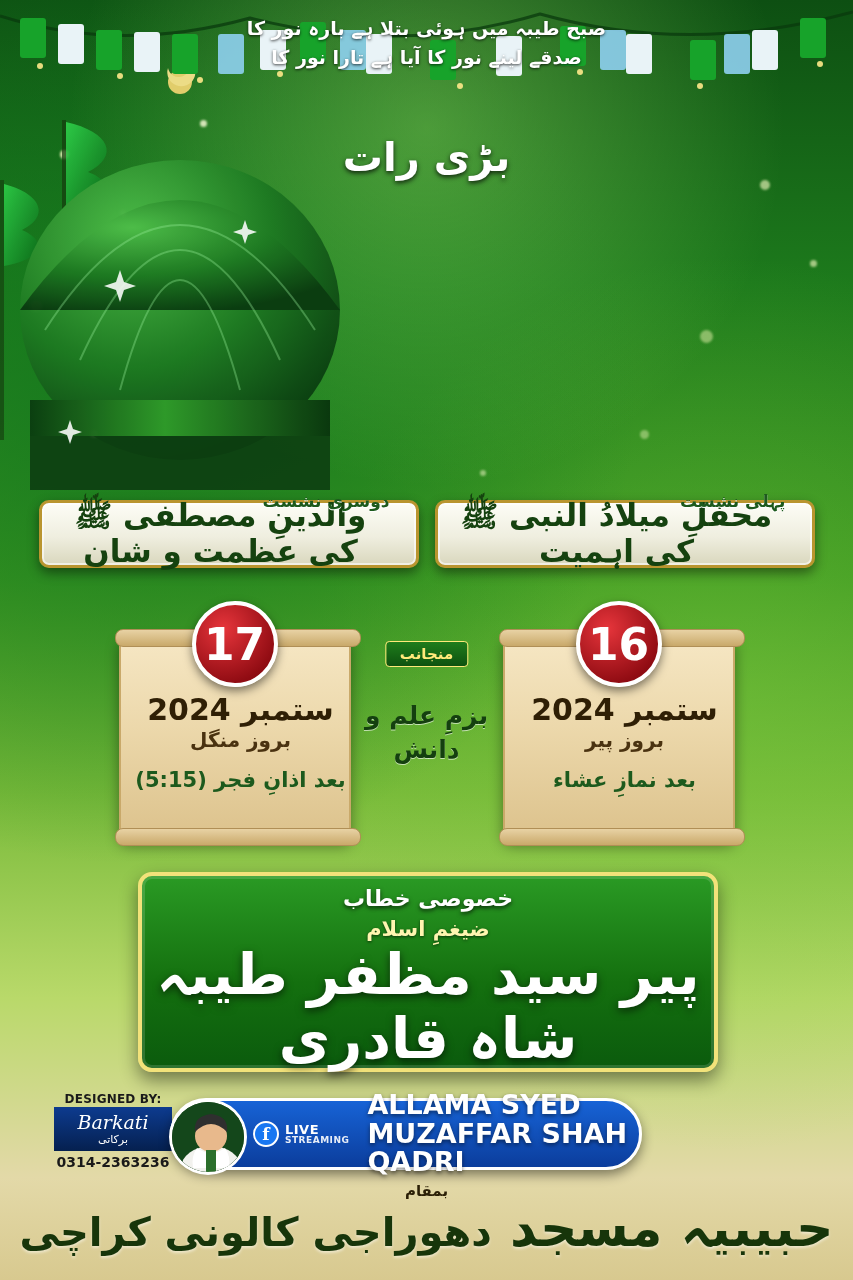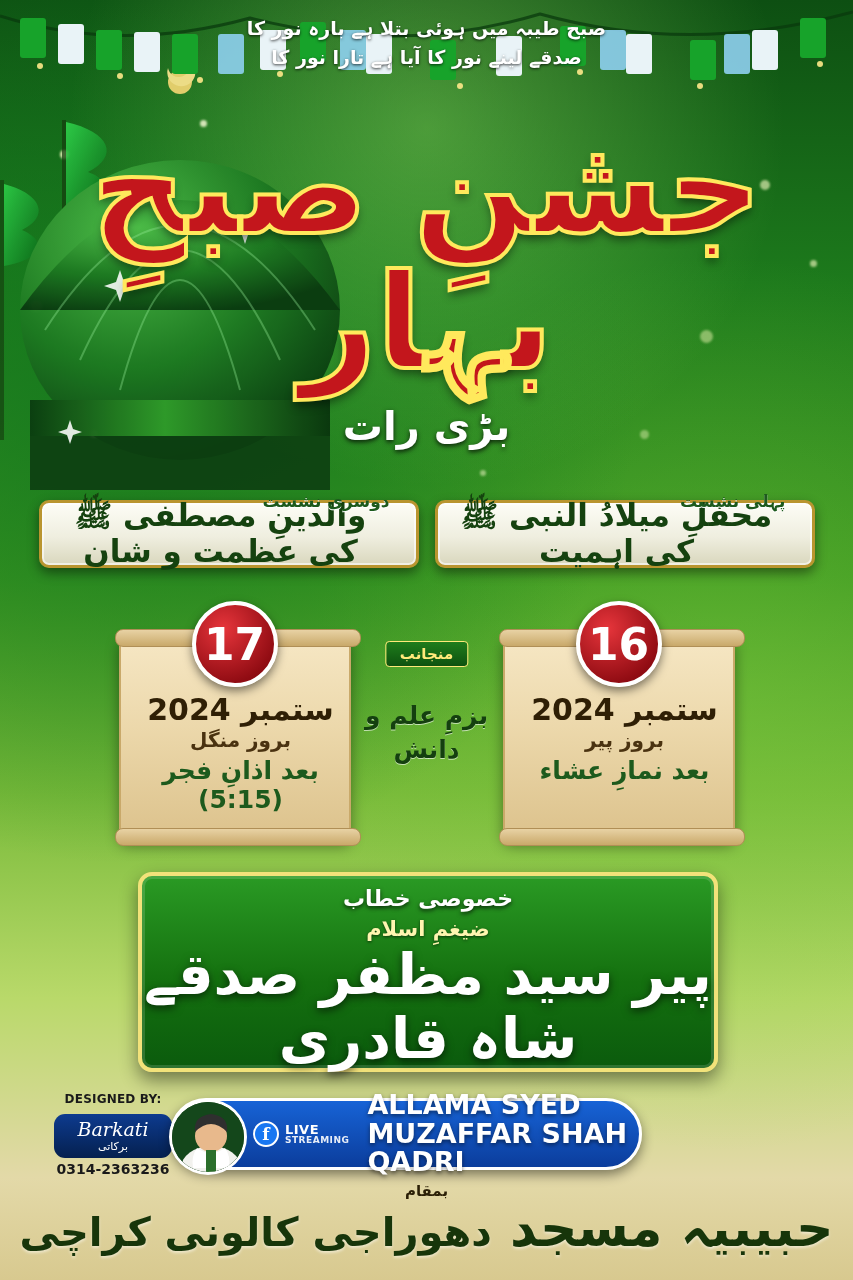--- a/index.html
+++ b/index.html
@@ -121,21 +121,21 @@
     display: flex; align-items: center; justify-content: center;
     color: #fff; font-size: 44px; font-weight: 700;
     z-index: 5;
   }
   .scroll-body {
     padding: 56px 0 10px 12px;
     text-align: center; color: #3a2608;
   }
   .scroll-date { font-size: 30px; font-weight: 700; line-height: 1.1; color: #2f1f05; }
   .scroll-day { font-size: 20px; font-weight: 700; margin-top: 2px; color: #4a3210; }
-  .scroll-time { font-size: 25px; font-weight: 700; margin-top: 4px; color: #1d5a1d; }
+  .scroll-time { font-size: 21px; font-weight: 700; margin-top: 16px; color: #1d5a1d; }
 
   
   .mid-tag {
     position: relative; width: 132px; height: 196px;
     display: flex; flex-direction: column; align-items: center; justify-content: center;
     direction: rtl; text-align: center;
   }
   .mid-ribbon {
     position: absolute; top: 6px; left: 50%; transform: translateX(-50%);
     background: linear-gradient(180deg,#1f7d1c,#0e5210);
@@ -175,23 +175,23 @@
     text-shadow: 0 3px 8px rgba(0,0,0,0.6);
   }
 
   
   .designer {
     position: absolute; left: 54px; top: 1092px; width: 118px;
     text-align: center; color: #1a1a1a;
   }
   .designer-title { font-size: 12px; font-weight: 700; letter-spacing: 0.2px; }
   .designer-logo {
-    margin-top: 8px;
+    margin-top: 1px;
     background: linear-gradient(180deg,#0d3b8f,#05204f);
-    color: #fff; border-radius: 11px; padding: 4px 4px 5px;
+    color: #fff; border-radius: 0; padding: 4px 4px 5px;
   }
   .designer-logo .brand { font-family: "DejaVu Serif", serif; font-size: 19px; font-style: italic; }
   .designer-logo .brand-urdu { font-size: 11px; }
   .designer-phone { font-size: 14px; font-weight: 700; margin-top: 3px; }
 
   
   .livebar {
     position: absolute; left: 170px; top: 1098px; width: 472px; height: 72px;
     background: linear-gradient(180deg,#1763d6,#0b3d9c);
     border-radius: 36px;
@@ -344,21 +344,20 @@
       </g>
     </svg>
   </div>
 
   <div class="couplet">
     <div>صبح طیبہ میں ہوئی بتلا ہے بارہ نور کا</div>
     <div>صدقے لینے نور کا آیا ہے تارا نور کا</div>
   </div>
 
   <div class="title-block">
-    <div class="title-main">جشنِ صبحِ بہار</div>
     <div class="title-sub">بڑی رات</div>
   </div>
 
   <div class="sessions">
     <div class="session">
       <div class="session-label">پہلی نشست</div>
       <div class="session-text">محفلِ میلادُ النبی ﷺ کی اہمیت</div>
     </div>
     <div class="session">
       <div class="session-label">دوسری نشست</div>
@@ -389,21 +388,21 @@
         <div class="scroll-day">بروز منگل</div>
         <div class="scroll-time">بعد اذانِ فجر (5:15)</div>
       </div>
     </div>
 
   </div>
 
   <div class="speaker-panel">
     <div class="speaker-kicker">خصوصی خطاب</div>
     <div class="speaker-pre">ضیغمِ اسلام</div>
-    <div class="speaker-name">پیر سید مظفر صدقے شاہ قادری</div>
+    <div class="speaker-name">پیر سید مظفر طیبہ شاہ قادری</div>
   </div>
 
   <div class="designer">
     <div class="designer-title">DESIGNED BY:</div>
     <div class="designer-logo">
       <div class="brand">Barkati</div>
       <div class="brand-urdu">برکاتی</div>
     </div>
     <div class="designer-phone">0314-2363236</div>
   </div>

